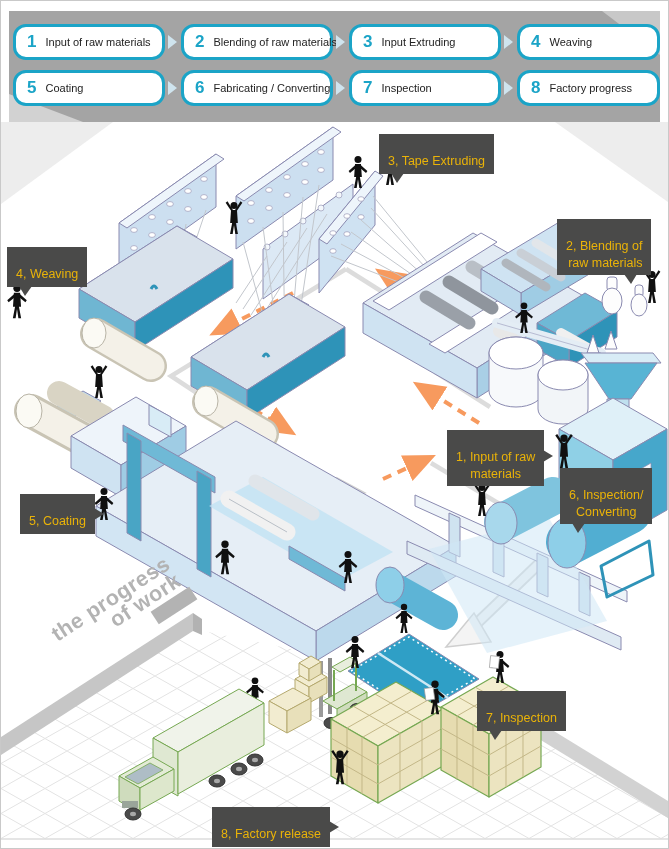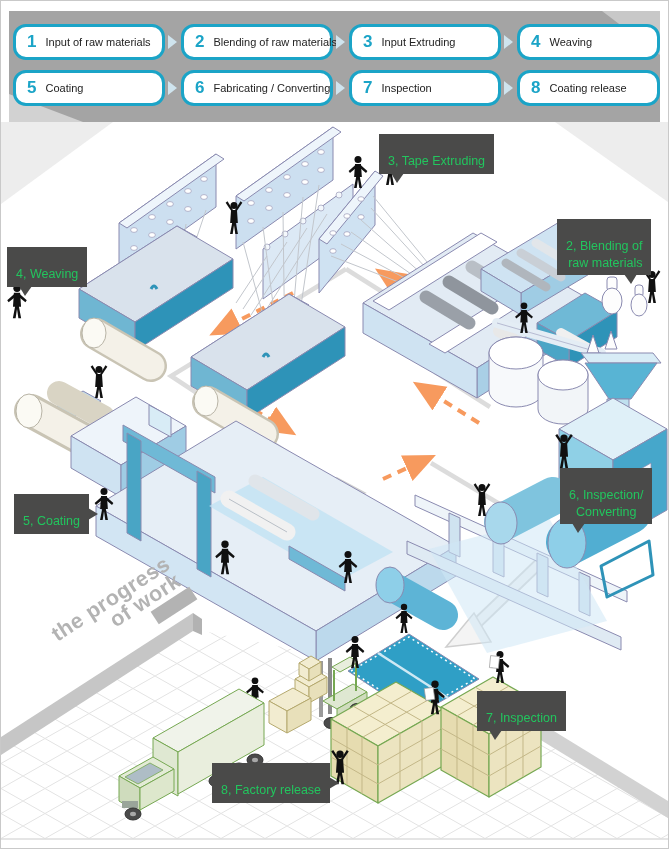--- a/index.html
+++ b/index.html
@@ -9,21 +9,21 @@
   #band{position:absolute;left:8px;top:10px;right:8px;height:111px;background:#a4a4a4;}
   .wedge-tr{position:absolute;right:0;top:0;width:58px;height:44px;background:#c8c8c8;clip-path:polygon(0 0,100% 0,100% 100%);}
   .wedge-bl{position:absolute;left:0;bottom:0;width:74px;height:28px;background:#d2d2d2;clip-path:polygon(0 0,0 100%,100% 100%);}
   .pill{position:absolute;height:36px;background:#fff;border:3px solid #1ba4c7;border-radius:13px;display:flex;align-items:center;box-sizing:border-box;cursor:pointer;}
   .pill .num{color:#1ba4c7;font-size:17px;font-weight:700;margin:0 9px 0 11px;}
   .pill .lbl{color:#222;font-size:11px;white-space:nowrap;}
   .sep{position:absolute;width:0;height:0;border-top:7px solid transparent;border-bottom:7px solid transparent;border-left:9px solid #cfe4ee;}
   
   #scene{position:absolute;left:0;top:0;width:667px;height:847px;}
   
-  .tag{position:absolute;background:#4a4a49;color:#22c55e;font-size:12.5px;line-height:1.3;padding:3px 9px 4px 9px;white-space:pre-line;z-index:6;}
+  .tag{position:absolute;background:#4a4a49;color:#eab308;font-size:12.5px;line-height:1.3;padding:3px 9px 4px 9px;white-space:pre-line;z-index:6;}
   .tag .ptr{position:absolute;width:0;height:0;}
   .ptr-bl{left:12px;bottom:-9px;border-left:6px solid transparent;border-right:7px solid transparent;border-top:10px solid #4a4a49;}
   .ptr-br{right:14px;bottom:-9px;border-left:7px solid transparent;border-right:6px solid transparent;border-top:10px solid #4a4a49;}
   .ptr-r{right:-9px;top:35%;border-top:6px solid transparent;border-bottom:6px solid transparent;border-left:10px solid #4a4a49;}
   .ta-r{text-align:right;} .ta-c{text-align:center;}
   
   #progress{position:absolute;left:6px;top:588px;width:178px;color:#b3b3b3;font-size:21.5px;font-weight:700;line-height:.95;text-align:right;transform:rotate(-33deg);transform-origin:60% 50%;white-space:pre-line;z-index:4;letter-spacing:.5px;}
   #progress-bar{position:absolute;left:150px;top:597px;width:46px;height:15px;background:#b3b3b3;transform:rotate(-33deg);z-index:4;}
 </style>
 </head>
@@ -426,50 +426,54 @@
   <div class="pill" style="left:180px;top:69px;width:152px;">
     <span class="num">6</span>
     <span class="lbl">Fabricating / Converting</span>
   </div>
   <div class="pill" style="left:348px;top:69px;width:152px;">
     <span class="num">7</span>
     <span class="lbl">Inspection</span>
   </div>
   <div class="pill" style="left:516px;top:69px;width:143px;">
     <span class="num">8</span>
-    <span class="lbl">Coating release</span>
+    <span class="lbl">Factory progress</span>
   </div>
   <div class="sep" style="left:167px;top:34px;"></div>
   <div class="sep" style="left:335px;top:34px;"></div>
   <div class="sep" style="left:503px;top:34px;"></div>
   <div class="sep" style="left:167px;top:80px;"></div>
   <div class="sep" style="left:335px;top:80px;"></div>
   <div class="sep" style="left:503px;top:80px;"></div>
 
   <div class="tag" style="left:378px;top:133px;">
     <span>3, Tape Extruding</span><span class="ptr ptr-bl"></span>
   </div>
   <div class="tag ta-r" style="left:556px;top:218px;">
     <span>2, Blending of
 raw materials</span><span class="ptr ptr-br"></span>
   </div>
   <div class="tag" style="left:6px;top:226px;margin-top:20px;">
     <span>4, Weaving</span><span class="ptr ptr-bl"></span>
   </div>
+  <div class="tag ta-c" style="left:446px;top:429px;">
+    <span>1, Input of raw
+materials</span><span class="ptr ptr-r"></span>
+  </div>
   <div class="tag ta-c" style="left:559px;top:467px;">
     <span>6, Inspection/
 Converting</span><span class="ptr ptr-bl"></span>
   </div>
-  <div class="tag" style="left:13px;top:493px;">
+  <div class="tag" style="left:19px;top:493px;">
     <span>5, Coating</span><span class="ptr ptr-r"></span>
   </div>
   <div class="tag" style="left:476px;top:690px;">
     <span>7, Inspection</span><span class="ptr ptr-bl"></span>
   </div>
-  <div class="tag" style="left:211px;top:762px;">
+  <div class="tag" style="left:211px;top:806px;">
     <span>8, Factory release</span><span class="ptr ptr-r"></span>
   </div>
 
   <div id="progress">the progress
 of work</div>
   <div id="progress-bar"></div>
 
 </div>
 
 </body></html>

